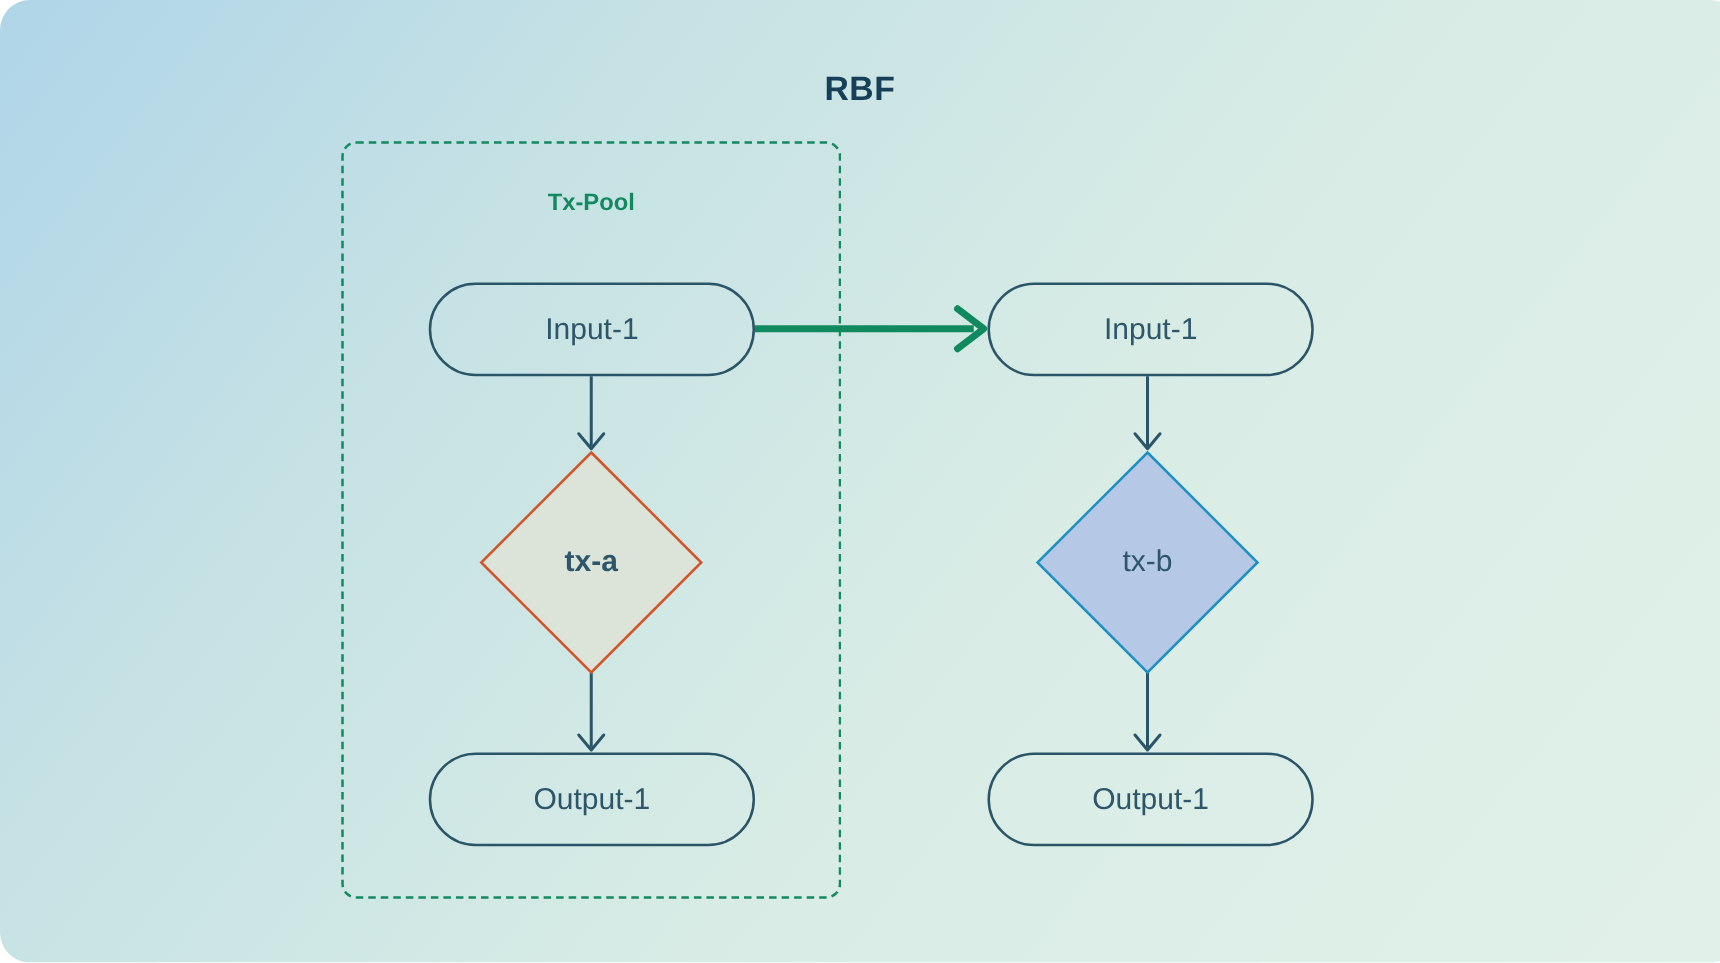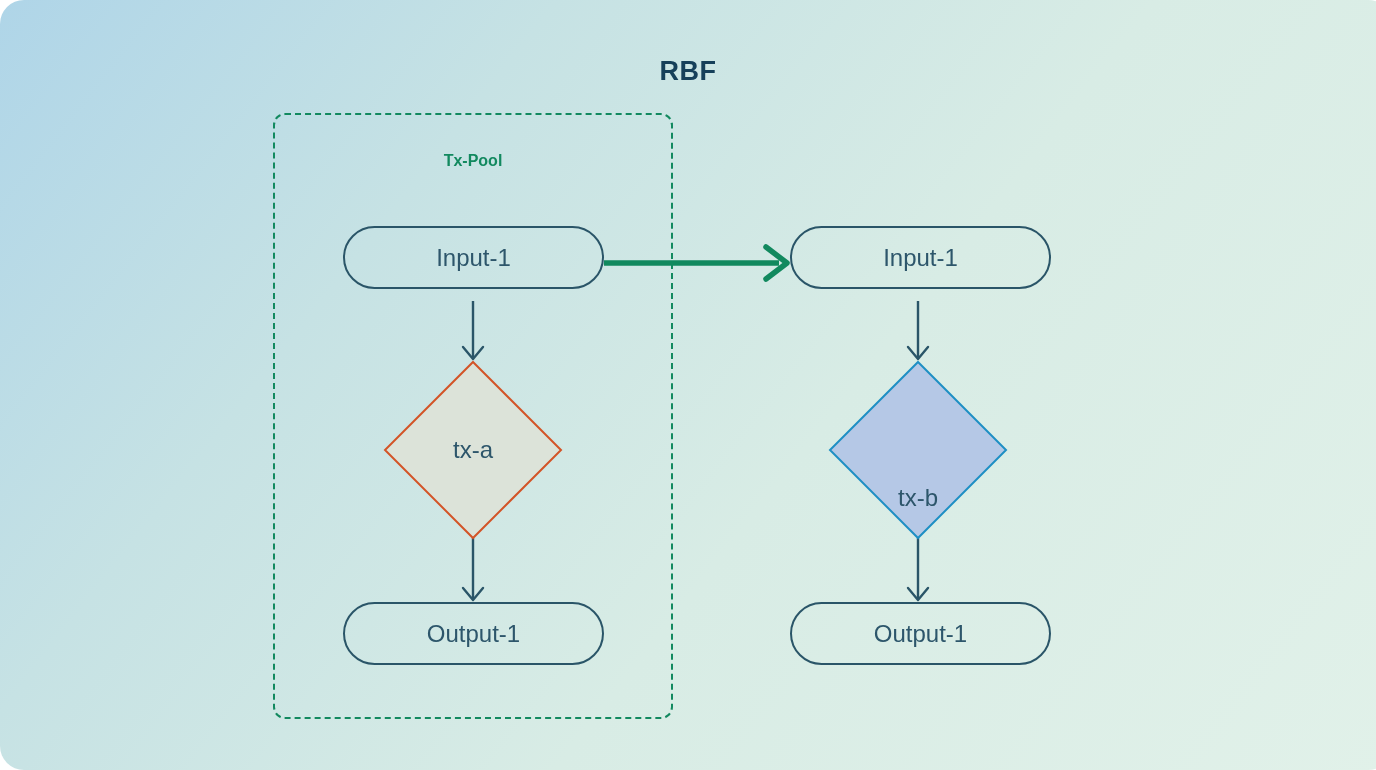--- a/index.html
+++ b/index.html
@@ -37,28 +37,28 @@
     border: 2px dashed #12895f;
     border-radius: 12px;
     box-sizing: border-box;
   }
   .pool-label {
     position: absolute;
     left: 273px;
     top: 152px;
     width: 400px;
     text-align: center;
-    font-size: 16px;
+    font-size: 19px;
     font-weight: bold;
     color: #12895f;
   }
   .pill {
     position: absolute;
     width: 261px;
-    height: 63px;
+    height: 75px;
     box-sizing: border-box;
     border: 2px solid #2a5568;
     border-radius: 38px;
     background: transparent;
     display: flex;
     align-items: center;
     justify-content: center;
     font-size: 24px;
     color: #2d566b;
     z-index: 2;
@@ -68,22 +68,22 @@
   .pill.input-right { left: 790px; top: 226px; }
   .pill.output-right{ left: 790px; top: 602px; }
   .diamond-label {
     position: absolute;
     width: 140px;
     text-align: center;
     font-size: 24px;
     color: #2d566b;
     z-index: 3;
   }
-  .diamond-label.tx-a { left: 403px; top: 436px; }
-  .diamond-label.tx-b { left: 848px; top: 436px; margin-top: 48px; }
+  .diamond-label.tx-a { left: 403px; top: 436px; font-weight: bold; }
+  .diamond-label.tx-b { left: 848px; top: 436px; }
   svg.wires {
     position: absolute;
     left: 0;
     top: 0;
     z-index: 1;
   }
 </style>
 </head>
 <body>
 

